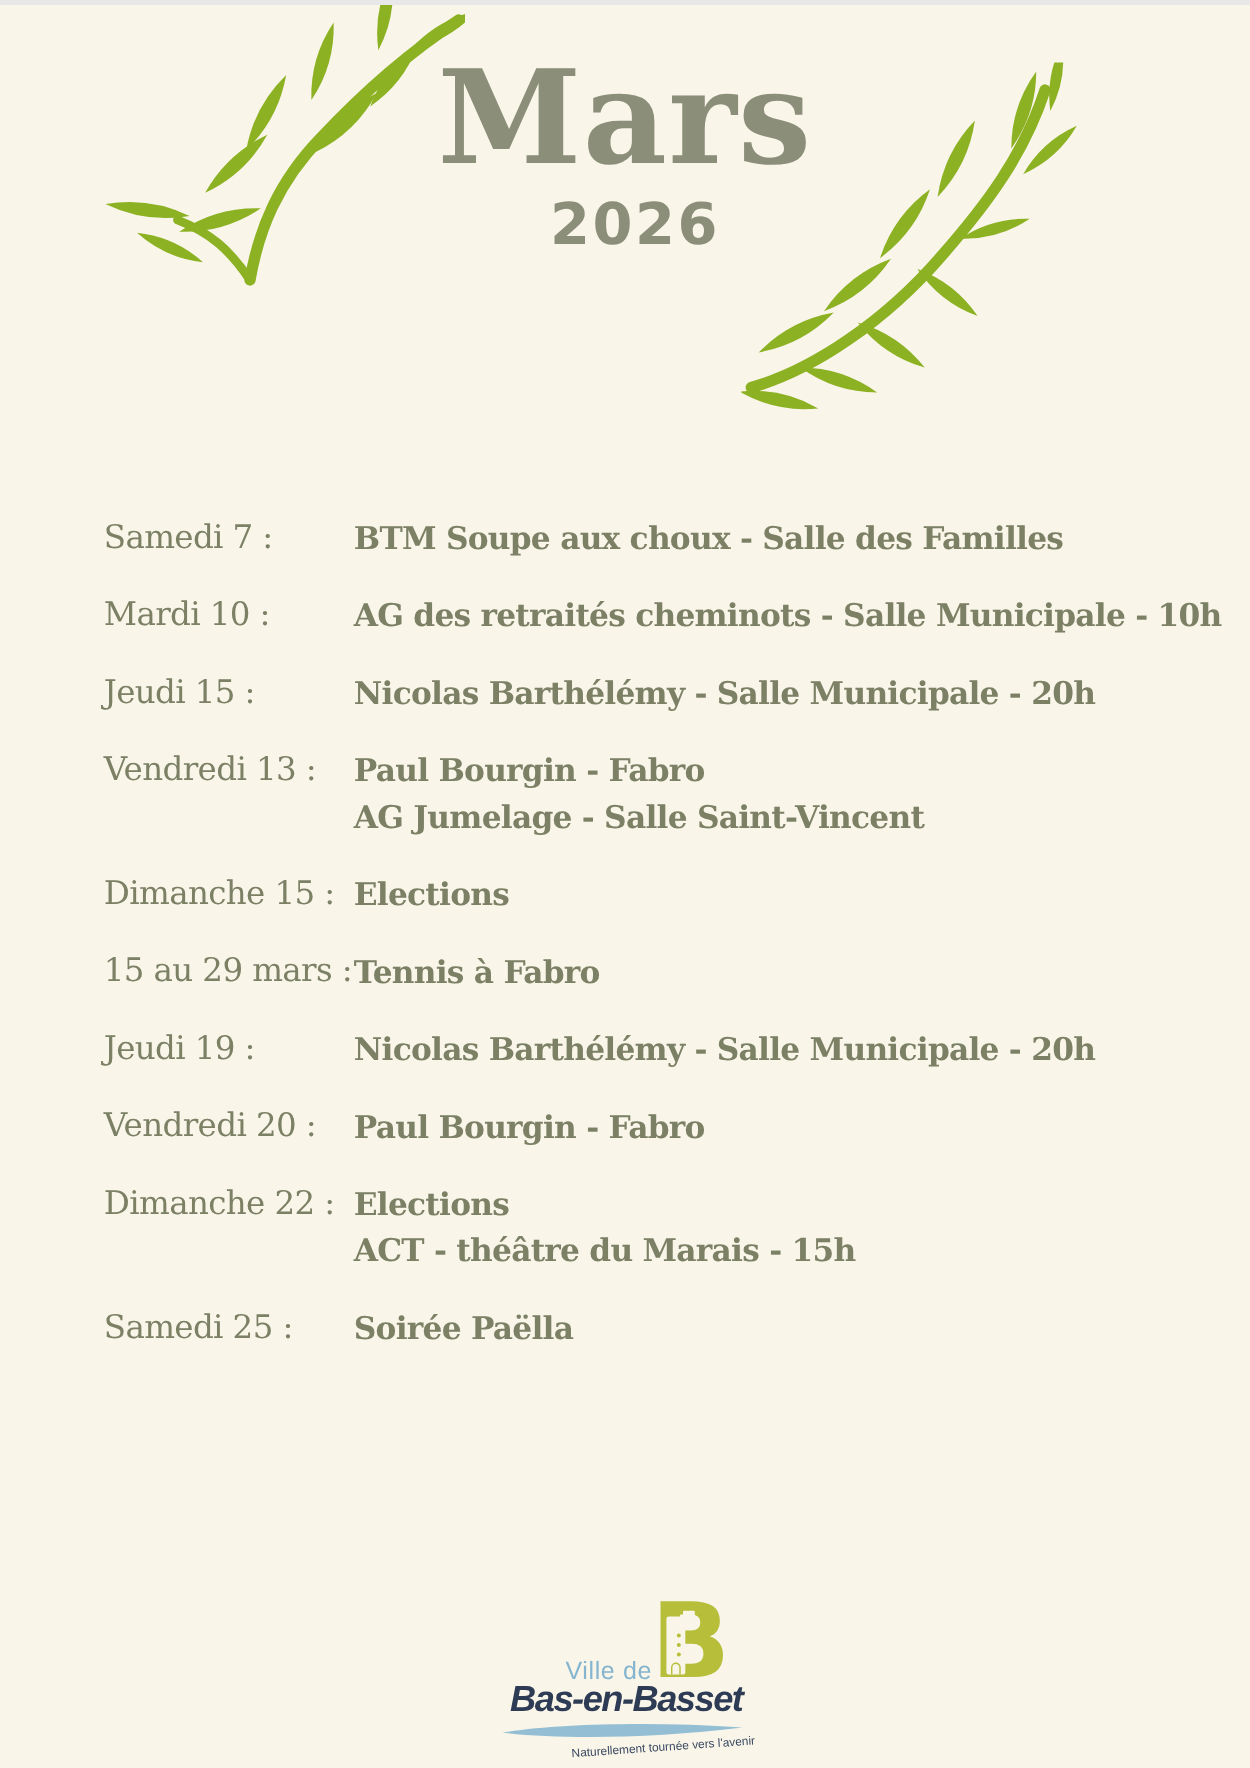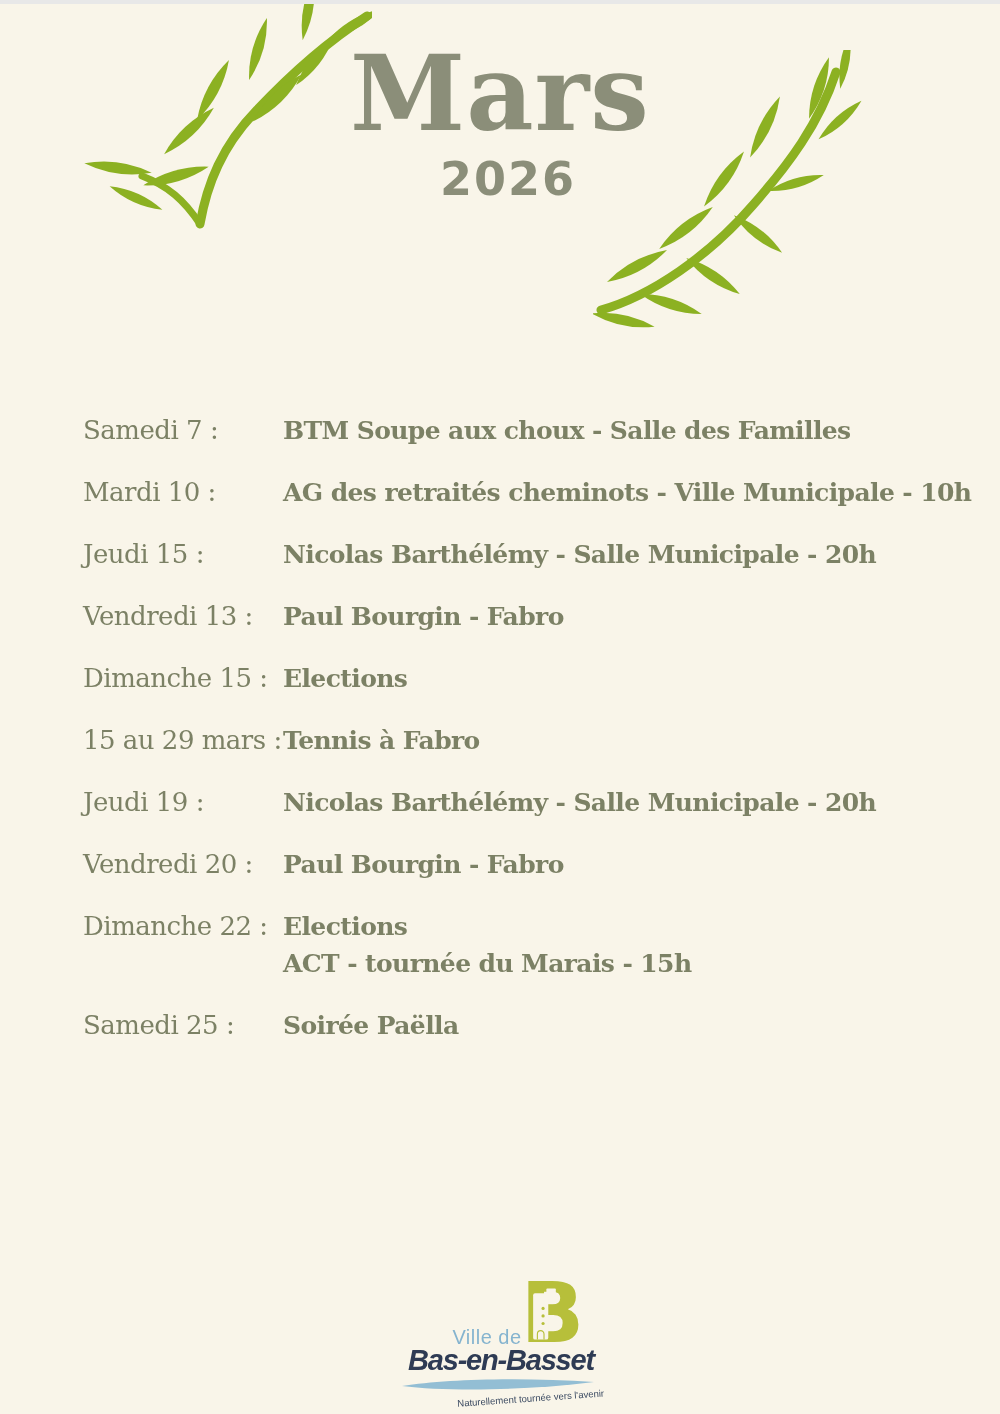--- a/index.html
+++ b/index.html
@@ -146,35 +146,36 @@
     <div class="event-row">
       <div class="event-date">Samedi 7 :</div>
       <div class="event-lines">
           <div class="event-line">BTM Soupe aux choux - Salle des Familles</div>
         </div>
     </div>
 
     <div class="event-row">
       <div class="event-date">Mardi 10 :</div>
       <div class="event-lines">
-          <div class="event-line">AG des retraités cheminots - Ville Municipale - 10h</div>
+          <div class="event-line">AG des retraités cheminots - Salle Municipale - 10h</div>
         </div>
     </div>
 
     <div class="event-row">
       <div class="event-date">Jeudi 15 :</div>
       <div class="event-lines">
           <div class="event-line">Nicolas Barthélémy - Salle Municipale - 20h</div>
         </div>
     </div>
 
     <div class="event-row">
       <div class="event-date">Vendredi 13 :</div>
       <div class="event-lines">
           <div class="event-line">Paul Bourgin - Fabro</div>
+          <div class="event-line">AG Jumelage - Salle Saint-Vincent</div>
         </div>
     </div>
 
     <div class="event-row">
       <div class="event-date">Dimanche 15 :</div>
       <div class="event-lines">
           <div class="event-line">Elections</div>
         </div>
     </div>
 
@@ -196,21 +197,21 @@
       <div class="event-date">Vendredi 20 :</div>
       <div class="event-lines">
           <div class="event-line">Paul Bourgin - Fabro</div>
         </div>
     </div>
 
     <div class="event-row">
       <div class="event-date">Dimanche 22 :</div>
       <div class="event-lines">
           <div class="event-line">Elections</div>
-          <div class="event-line">ACT - tournée du Marais - 15h</div>
+          <div class="event-line">ACT - théâtre du Marais - 15h</div>
         </div>
     </div>
 
     <div class="event-row">
       <div class="event-date">Samedi 25 :</div>
       <div class="event-lines">
           <div class="event-line">Soirée Paëlla</div>
         </div>
     </div>
   </div>

